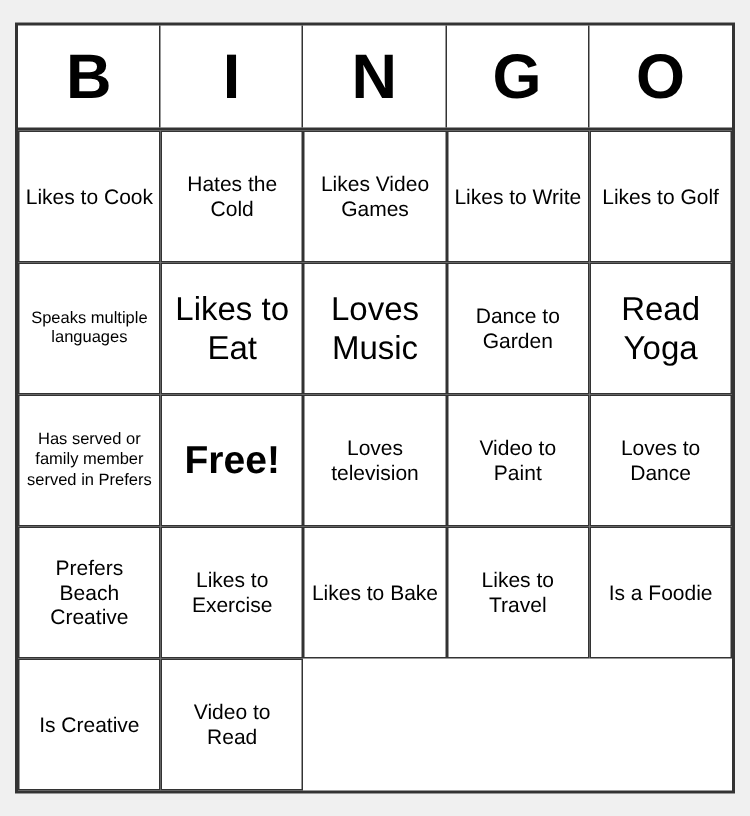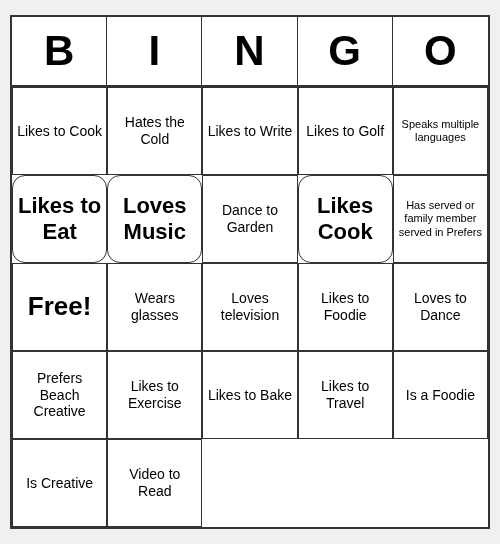--- a/index.html
+++ b/index.html
@@ -43,22 +43,21 @@
       text-align: center;
       min-height: 88px;
       padding: 6px 4px;
       font-size: 14px;
       line-height: 1.2;
       word-break: break-word;
       font-family: Arial, sans-serif;
     }
     .bingo-cell.large-text {
       font-size: 22px;
-      font-weight: bold;
-      border-radius: 13px;
+      font-weight: normal;
     }
     .bingo-cell.free {
       font-size: 26px;
       font-weight: bold;
       text-align: right;
     }
     .bingo-cell.small-text {
       font-size: 11px;
     }
   </style>
@@ -69,32 +68,32 @@
   <div class="bingo-header">
   <div class="bingo-letter">B</div>
       <div class="bingo-letter">I</div>
       <div class="bingo-letter">N</div>
       <div class="bingo-letter">G</div>
       <div class="bingo-letter">O</div>
     </div>
   <div class="bingo-grid">
       <div class="bingo-cell">Likes to Cook</div>
       <div class="bingo-cell">Hates the Cold</div>
+      <div class="bingo-cell">Likes Video Games</div>
       <div class="bingo-cell">Likes to Write</div>
       <div class="bingo-cell">Likes to Golf</div>
       <div class="bingo-cell small-text">Speaks multiple languages</div>
       <div class="bingo-cell large-text">Likes to Eat</div>
       <div class="bingo-cell large-text">Loves Music</div>
       <div class="bingo-cell">Dance to Garden</div>
-      <div class="bingo-cell large-text">Likes Cook</div>
+      <div class="bingo-cell large-text">Read Yoga</div>
       <div class="bingo-cell small-text">Has served or family member served in Prefers</div>
       <div class="bingo-cell free">Free!</div>
-      <div class="bingo-cell">Wears glasses</div>
       <div class="bingo-cell">Loves television</div>
-      <div class="bingo-cell">Likes to Foodie</div>
+      <div class="bingo-cell">Video to Paint</div>
       <div class="bingo-cell">Loves to Dance</div>
       <div class="bingo-cell">Prefers Beach Creative</div>
       <div class="bingo-cell">Likes to Exercise</div>
       <div class="bingo-cell">Likes to Bake</div>
       <div class="bingo-cell">Likes to Travel</div>
       <div class="bingo-cell">Is a Foodie</div>
       <div class="bingo-cell">Is Creative</div>
       <div class="bingo-cell">Video to Read</div>
     </div>
 </div>

